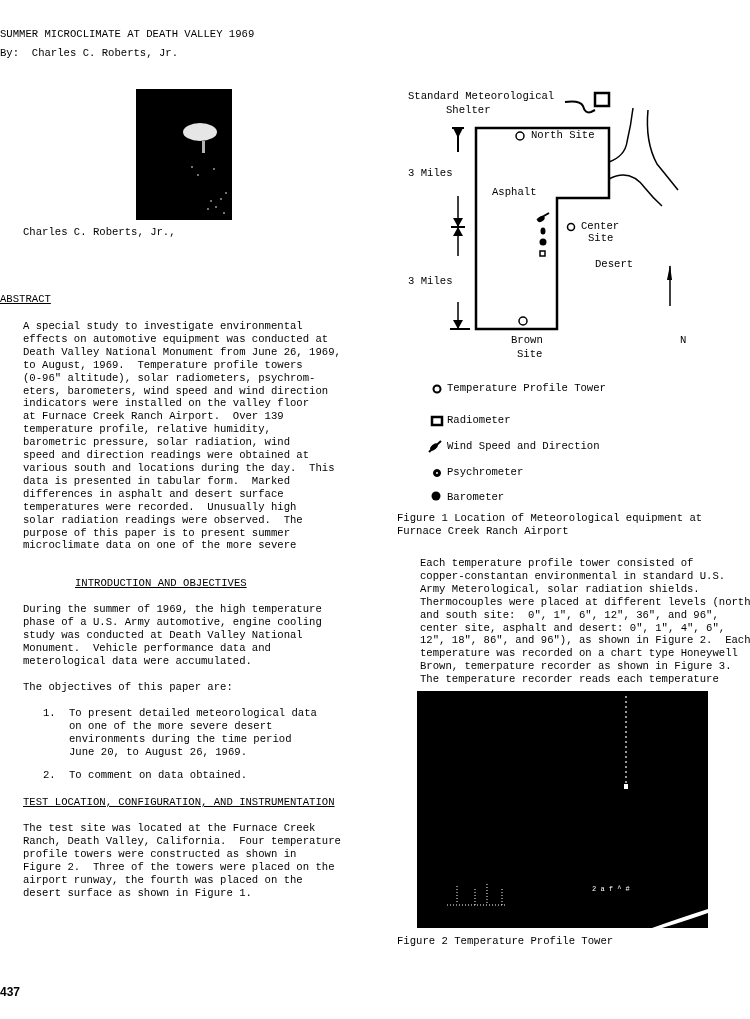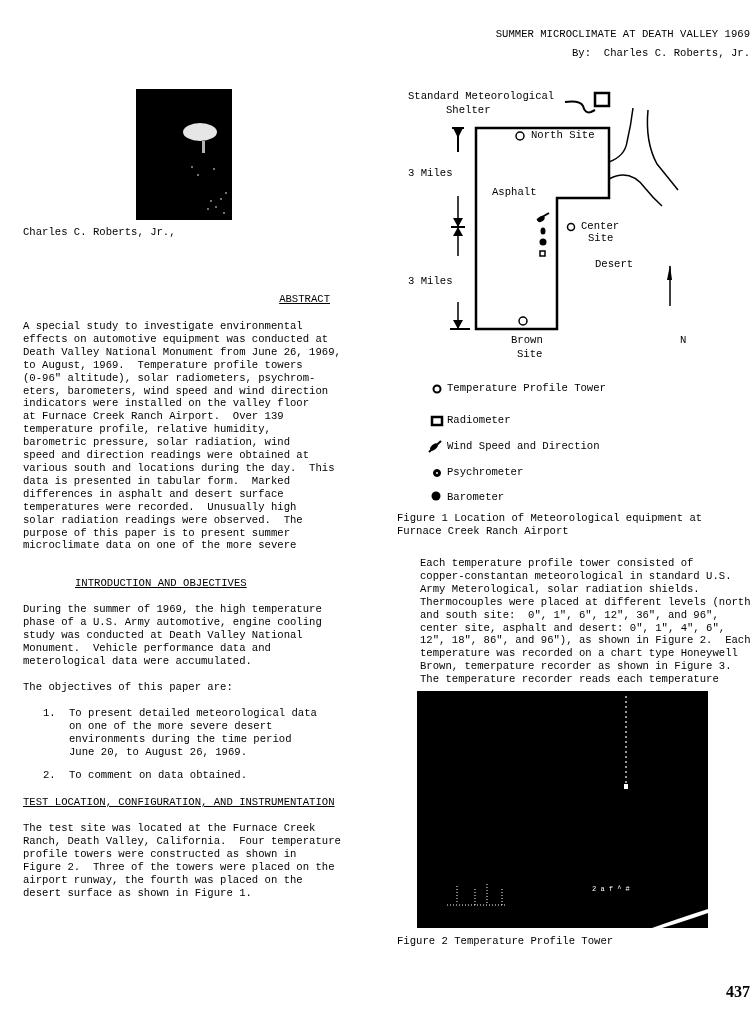--- a/index.html
+++ b/index.html
@@ -4,21 +4,21 @@
 <style>
   html, body { margin: 0; padding: 0; background: #ffffff; }
   body {
     width: 750px; height: 1019px; position: relative; overflow: hidden;
     font-family: "Liberation Mono", "DejaVu Sans Mono", monospace;
     color: #000; font-size: 10.6px; line-height: 12.9px;
   }
   .abs { position: absolute; }
   .pre { white-space: pre; }
   .u { text-decoration: underline; }
-  .center { text-align: right; }
+  .center { text-align: left; }
   .bold { font-weight: bold; }
   .photo { background: #000; text-decoration: underline; }
   .para div { white-space: pre; }
   svg { position: absolute; overflow: visible; }
 </style>
 </head>
 <body>
 
 <div class="abs center pre" style="left:0;top:28px;width:750px;">SUMMER MICROCLIMATE AT DEATH VALLEY 1969</div>
 <div class="abs center pre" style="left:0;top:47px;width:750px;">By:  Charles C. Roberts, Jr.</div>
@@ -165,21 +165,21 @@
   <div class="abs pre" style="left:22px;top:111px;">Barometer</div>
 </div>
 
 <div class="abs para" style="left:397px;top:512px;">
   <div>Figure 1 Location of Meteorological equipment at</div>
   <div>Furnace Creek Ranch Airport</div>
 </div>
 
 <div class="abs para" style="left:420px;top:557px;">
   <div>Each temperature profile tower consisted of</div>
-  <div>copper-constantan meteorological in standard U.S.</div>
+  <div>copper-constantan environmental in standard U.S.</div>
   <div>Army Meterological, solar radiation shields.</div>
   <div>Thermocouples were placed at different levels (north</div>
   <div>and south site:  0", 1", 6", 12", 36", and 96",</div>
   <div>center site, asphalt and desert: 0", 1", 4", 6",</div>
   <div>12", 18", 86", and 96"), as shown in Figure 2.  Each</div>
   <div>temperature was recorded on a chart type Honeywell</div>
   <div>Brown, temerpature recorder as shown in Figure 3.</div>
   <div>The temperature recorder reads each temperature</div>
 </div>
 
@@ -195,13 +195,13 @@
       <line x1="30" y1="214" x2="90" y2="214"></line>
     </g>
     <g fill="#fff">
       <text x="175" y="200" font-size="7" font-family="Liberation Mono, monospace">2  a f ^ #</text>
     </g>
     <path d="M235,237 Q260,228 291,218 L291,222 Q262,232 245,237 Z" fill="#fff"></path>
   </svg>
 </div>
 <div class="abs pre" style="left:397px;top:935px;">Figure 2 Temperature Profile Tower</div>
 
-<div class="abs center pre bold" style="left:0;top:986px;width:750px;font-family:Liberation Serif, serif;font-size:16px;">437</div>
+<div class="abs center pre bold" style="left:0;top:986px;width:750px;font-family:Liberation Sans, sans-serif;font-size:12px;">437</div>
 
 </body></html>

